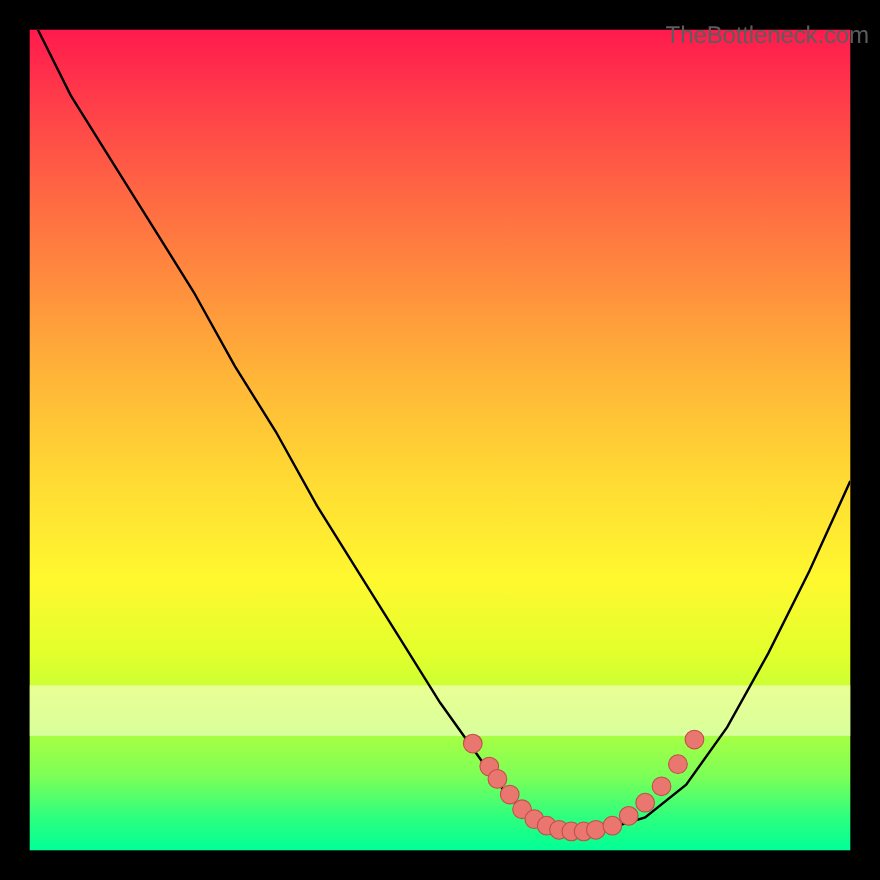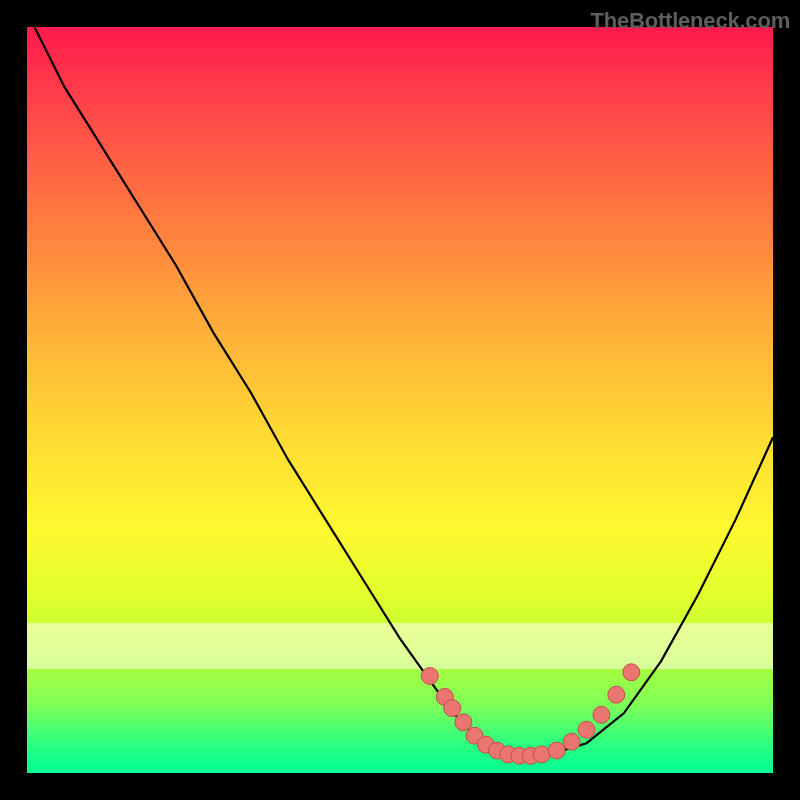--- a/index.html
+++ b/index.html
@@ -28,25 +28,25 @@
       #fff82f 67%,
       #e2ff2c 76%,
       #b8ff3a 84%,
       #7cff58 91%,
       #2dff7e 96%,
       #00ff96 100%
     );
   }
   .attribution {
     position: absolute;
-    top: 8px;
+    top: 19px;
     right: 10px;
     color: #5d5d5d;
     font-size: 22px;
-    font-weight: 700;
+    font-weight: 400;
     letter-spacing: -0.2px;
   }
   svg.curve {
     position: absolute;
     left: 0;
     top: 0;
     width: 746px;
     height: 746px;
   }
   .band {

